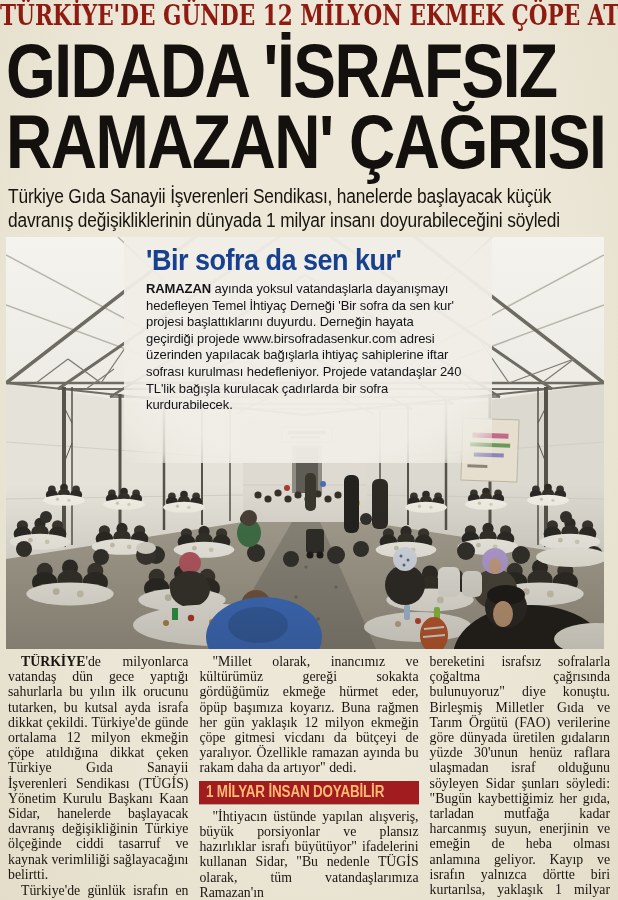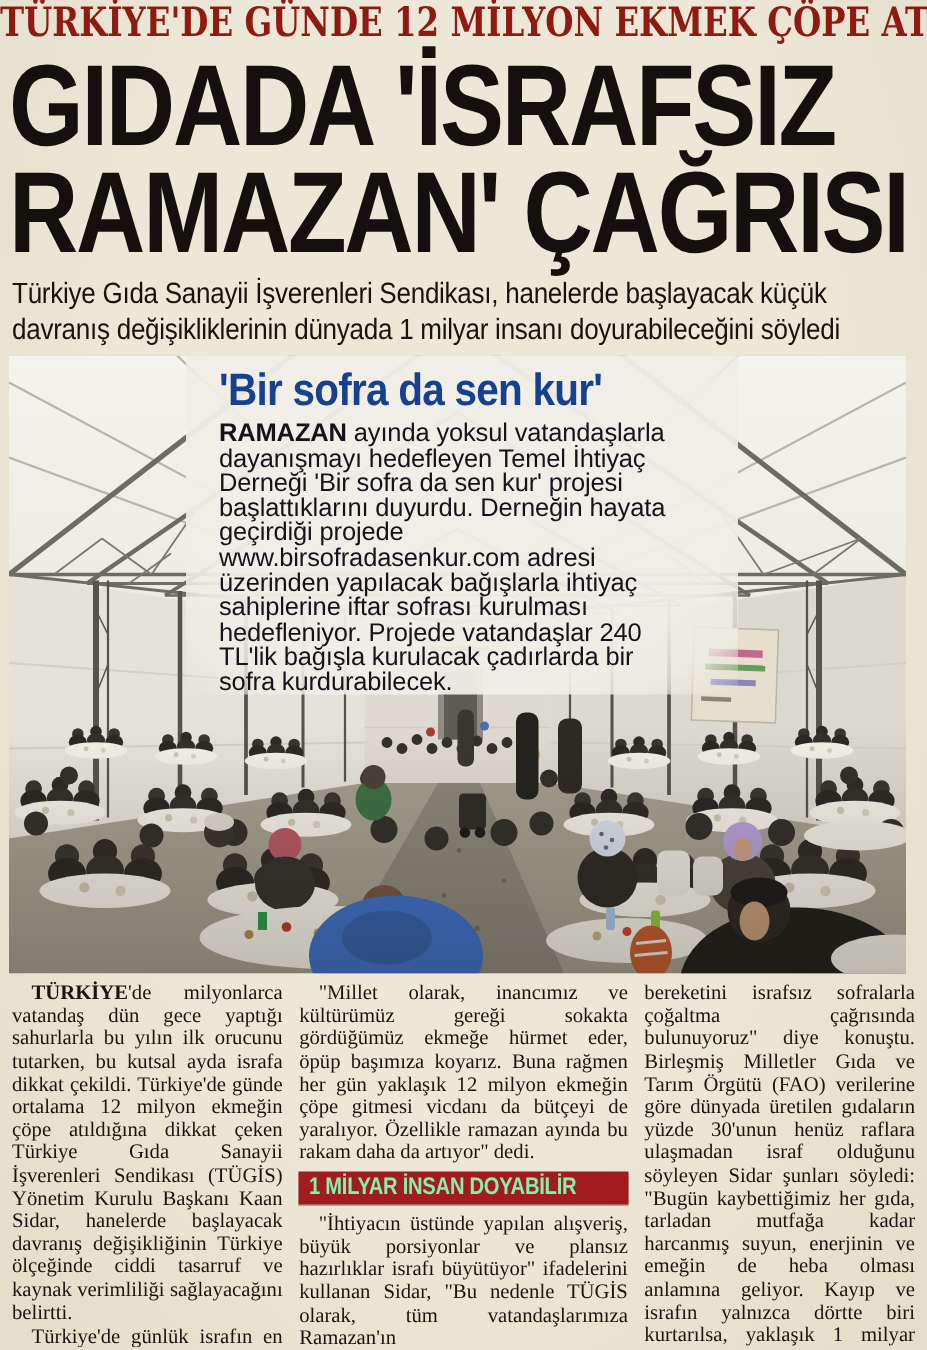--- a/index.html
+++ b/index.html
@@ -33,34 +33,34 @@
   .photo svg{position:absolute;left:0;top:0;}
   .blob{position:absolute;left:118px;top:-62px;width:368px;height:288px;
         background:radial-gradient(ellipse at center,
            rgba(240,238,230,0.97) 0%, rgba(240,238,230,0.95) 70%,
            rgba(238,236,227,0.8) 86%, rgba(238,236,227,0) 100%);}
   .blob-text{position:absolute;left:140px;top:6px;width:318px;text-align:left;}
   .blob-title{font-family:"Liberation Sans",sans-serif;font-weight:700;
               font-size:27px;letter-spacing:-0.5px;color:#17418f;
               display:inline-block;transform:scaleY(1.12);transform-origin:center top;
               margin:0 0 7px 0;}
-  .blob-body{font-family:"Liberation Sans",sans-serif;font-size:17px;
+  .blob-body{font-family:"Liberation Sans",sans-serif;font-size:13px;
              line-height:16.6px;color:#14131a;margin:0;letter-spacing:-0.1px;}
   .blob-body b{font-weight:700;}
 
   
   .cols{left:8px;top:654px;width:602px;height:244px;display:flex;gap:11px;
         overflow:hidden;}
   .col{flex:1 1 0;font-size:13.8px;line-height:15.2px;text-align:justify;
        color:#1a1511;}
   .col p{margin:0;}
   .col p.ind{text-indent:13px;}
   .col p + p{margin-top:1px;}
   .lead{font-weight:700;}
-  .redbar{background:#a01c1f;color:#86efac;margin:5px 0 5px 0;padding:3px 0 4px 7px;
+  .redbar{background:#a01c1f;color:#fdba74;margin:5px 0 5px 0;padding:3px 0 4px 7px;
           box-shadow:0 1px 0 rgba(60,20,15,.3);}
   .redbar span{display:inline-block;white-space:nowrap;transform:scaleX(0.84);
                transform-origin:left center;font-family:"Liberation Sans",sans-serif;
                font-weight:700;font-size:16px;letter-spacing:-0.2px;}
 </style>
 </head>
 <body>
 
 <div class="abs" style="left:0;top:0;width:618px;">
   <span class="kicker">TÜRKİYE'DE GÜNDE 12 MİLYON EKMEK ÇÖPE ATILIYOR</span>

